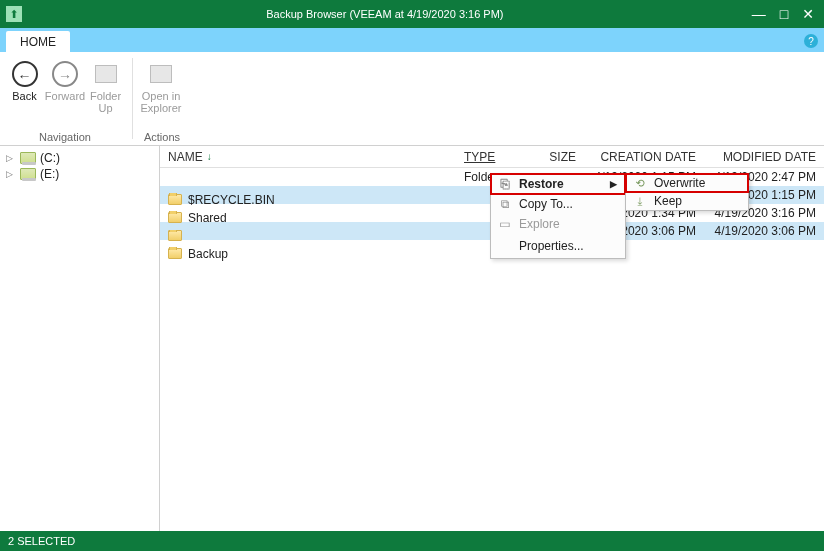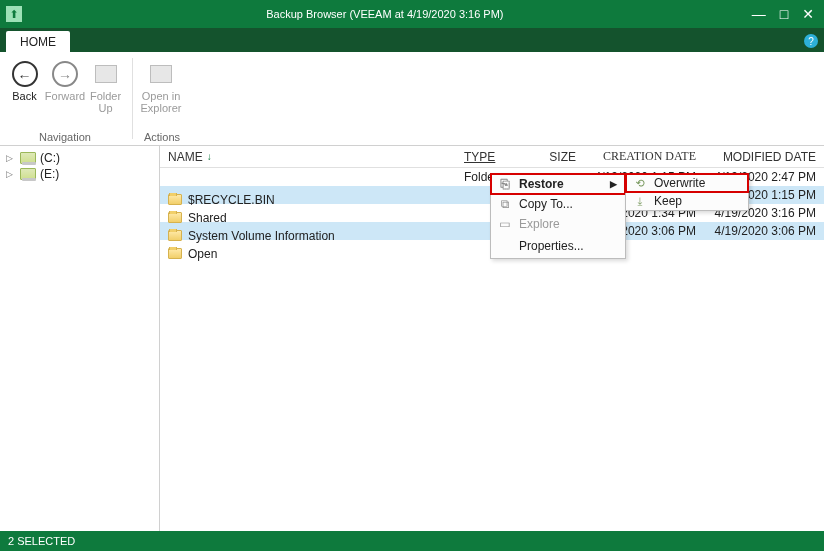--- a/index.html
+++ b/index.html
@@ -9,21 +9,21 @@
   
   .titlebar { height: 28px; background: #0e7a3d; color: #fff; display: flex; align-items: center; }
   .titlebar .app-icon { width: 28px; height: 28px; display: flex; align-items: center; justify-content: center; }
   .titlebar .app-icon .box { width: 16px; height: 16px; border: 1px solid #9de1b7; background: #9de1b7; display: flex; align-items: center; justify-content: center; }
   .titlebar .app-icon .box span { color: #0e7a3d; font-size: 11px; line-height: 1; }
   .titlebar .title { flex: 1; text-align: center; font-size: 11px; }
   .titlebar .winbtns { display: flex; gap: 14px; padding: 0 10px; align-items: center; }
   .titlebar .winbtns span { color: #fff; font-size: 14px; line-height: 1; }
 
   
-  .tabrow { height: 24px; background: #14532d; display: flex; align-items: flex-end; position: relative; }
+  .tabrow { height: 24px; background: #7dd3fc; display: flex; align-items: flex-end; position: relative; }
   .tabrow .tab { background: #fff; color: #222; padding: 4px 14px 3px; border-top-left-radius: 2px; border-top-right-radius: 2px; font-size: 12px; margin-left: 6px; }
   .tabrow .help { position: absolute; right: 6px; bottom: 4px; width: 14px; height: 14px; border-radius: 50%; background: #2db0d8; color: #fff; font-size: 10px; display: flex; align-items: center; justify-content: center; }
 
   
   .ribbon { height: 94px; background: #fff; border-bottom: 1px solid #d0d0d0; display: flex; }
   .ribbon .group { display: flex; flex-direction: column; padding: 4px 6px 2px; }
   .ribbon .buttons { display: flex; gap: 2px; flex: 1; align-items: flex-start; }
   .ribbon .btn { width: 40px; display: flex; flex-direction: column; align-items: center; gap: 2px; padding-top: 4px; }
   .ribbon .btn .ico { width: 28px; height: 28px; display: flex; align-items: center; justify-content: center; }
   .ribbon .btn .lbl { font-size: 11px; text-align: center; line-height: 1.1; }
@@ -39,21 +39,21 @@
   .tree-item .drive-ico { width: 16px; height: 12px; background: linear-gradient(#dfe9b8,#cfe08f); border: 1px solid #9bb85a; border-radius: 1px; position: relative; }
   .tree-item .drive-ico::after { content: ""; position: absolute; bottom: -2px; left: 1px; width: 14px; height: 3px; background: #c8c8c8; border-radius: 1px; }
 
   .filepane { flex: 1; position: relative; background: #fff; }
   .cols { display: flex; border-bottom: 1px solid #e0e0e0; height: 22px; align-items: center; color: #333; font-size: 12px; }
   .cols .col { padding: 0 8px; }
   .cols .col.name { width: 296px; display: flex; align-items: center; gap: 4px; }
   .cols .col.name .sort { color: #0e7a3d; font-size: 10px; }
   .cols .col.type { width: 80px; text-decoration: underline; }
   .cols .col.size { width: 48px; text-align: right; }
-  .cols .col.cre  { width: 120px; text-align: right; font-family: Liberation Serif, serif; }
+  .cols .col.cre  { width: 120px; text-align: right; }
   .cols .col.mod  { width: 120px; text-align: right; }
 
   .rows .row { display: flex; height: 18px; align-items: center; font-size: 12px; }
   .row .c { padding: 0 8px; overflow: hidden; white-space: nowrap; }
   .row .c.name { width: 296px; display: flex; align-items: center; gap: 6px; margin-top: 45px; }
   .row .c.type { width: 80px; }
   .row .c.size { width: 48px; text-align: right; }
   .row .c.cre  { width: 120px; text-align: right; }
   .row .c.mod  { width: 120px; text-align: right; }
   .row.selected { background: #cde7f7; }
@@ -189,31 +189,30 @@
             <span>Shared</span>
           </div>
         <div class="c type"></div>
         <div class="c size"></div>
         <div class="c cre">4/19/2020 1:15 PM</div>
         <div class="c mod">4/19/2020 1:15 PM</div>
       </div>
       <div class="row">
         <div class="c name">
             <span class="folder-ico"></span>
-            <span>System Volume Information</span>
           </div>
         <div class="c type"></div>
         <div class="c size"></div>
         <div class="c cre">4/19/2020 1:34 PM</div>
         <div class="c mod">4/19/2020 3:16 PM</div>
       </div>
       <div class="row selected">
         <div class="c name">
             <span class="folder-ico"></span>
-            <span>Open</span>
+            <span>Backup</span>
           </div>
         <div class="c type"></div>
         <div class="c size"></div>
         <div class="c cre">4/19/2020 3:06 PM</div>
         <div class="c mod">4/19/2020 3:06 PM</div>
       </div>
     </div>
 
     <div class="ctxmenu">
       <div class="mitem hot redbox">

